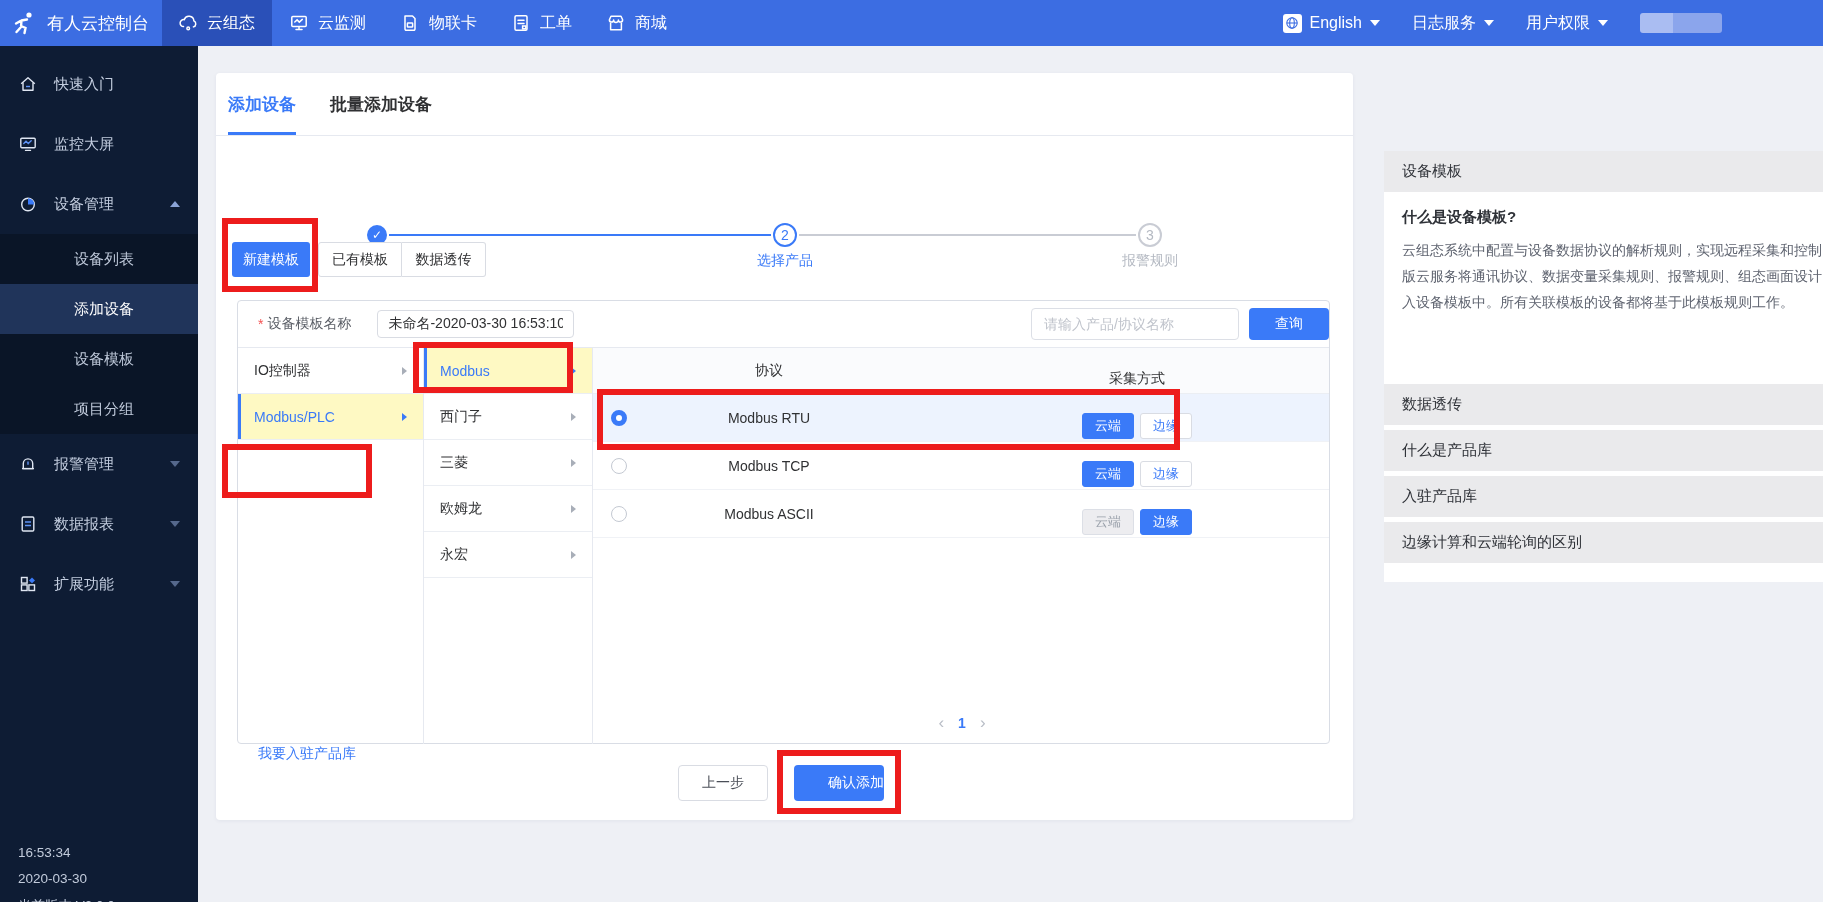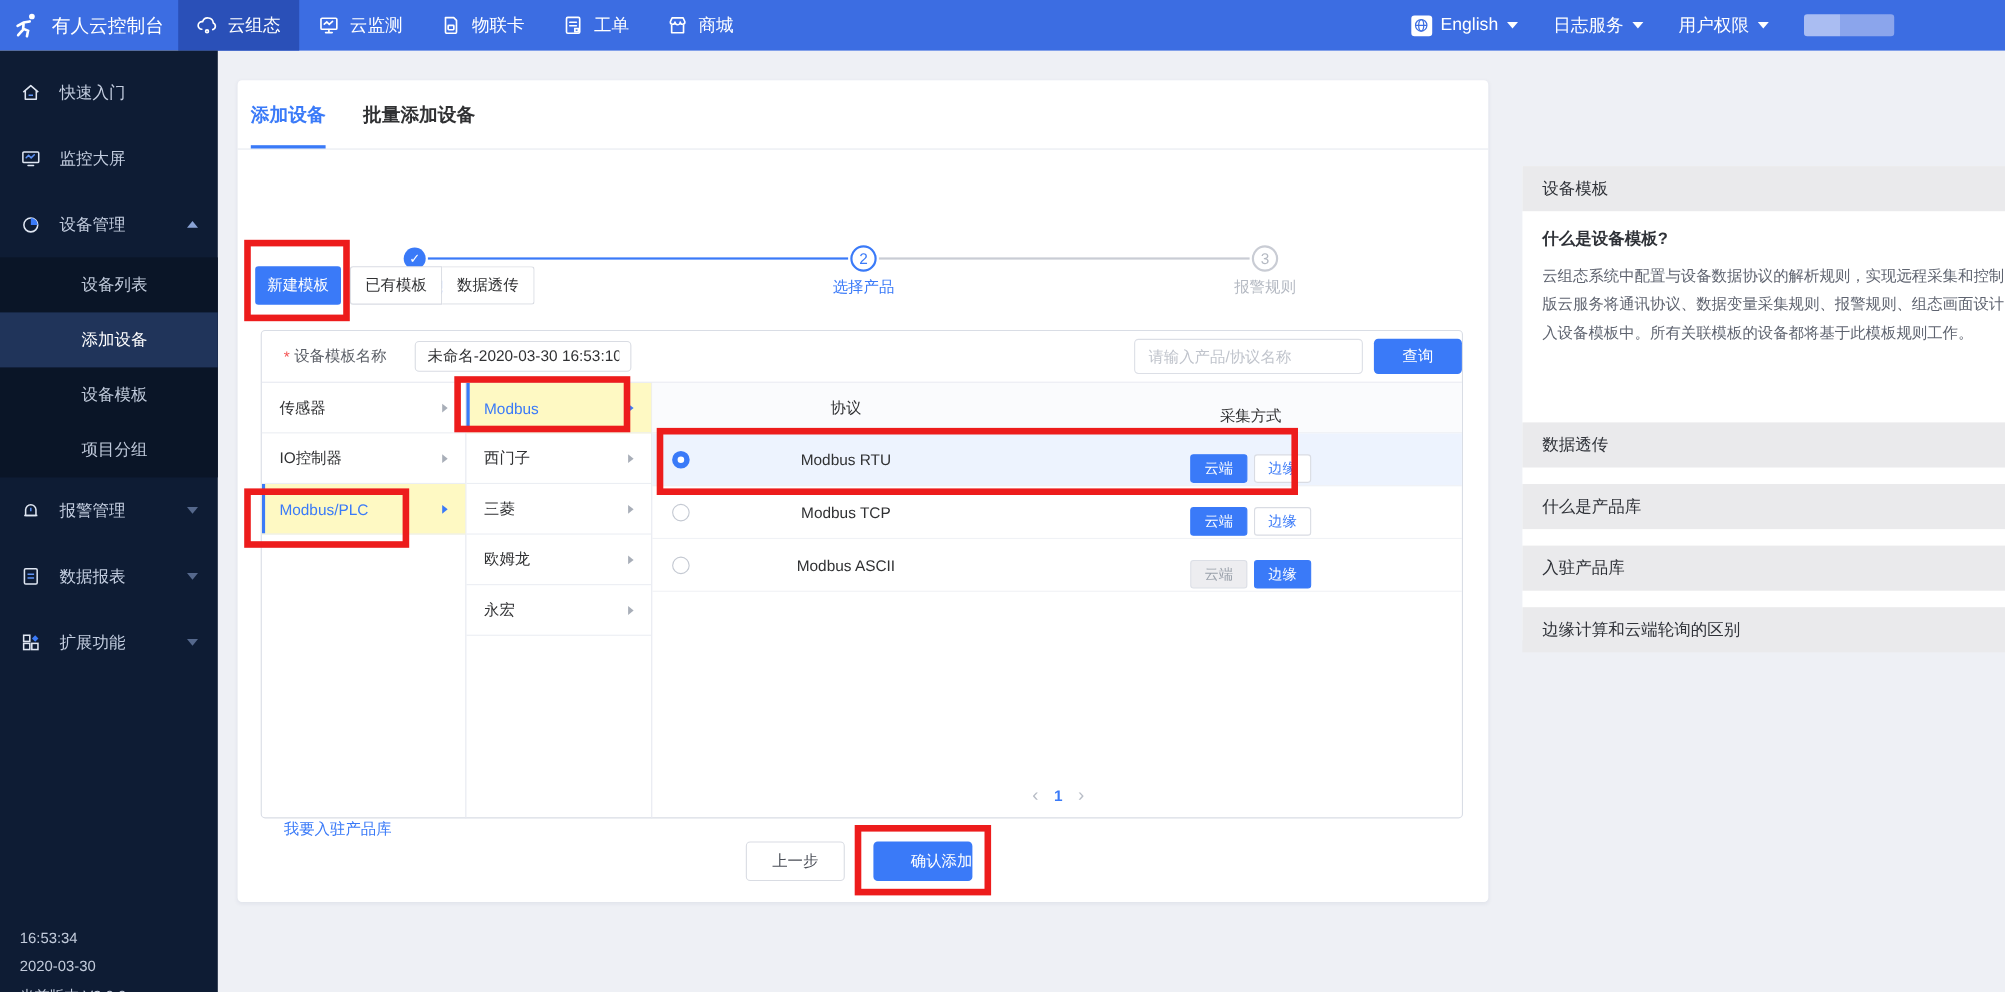--- a/index.html
+++ b/index.html
@@ -106,21 +106,21 @@
   .rb3 { left:197px; top:269px; width:160px; height:51px; }
   .rb4 { left:381px; top:316px; width:583px; height:61px; }
   .rb5 { left:561px; top:677px; width:124px; height:64px; }
 
   
   .help { position:absolute; left:1384px; top:151px; width:439px; height:431px; background:#fff; }
   .hp-head { height:41px; background:#eaeaec; display:flex; align-items:center; padding:0 18px; font-size:15px; color:#2f3238; cursor:pointer; }
   .hp-content { height:192px; padding:16px 0 0 18px; overflow:hidden; }
   .hp-q { font-size:15px; font-weight:bold; color:#2f3238; margin-bottom:10px; }
   .hp-line { font-size:14px; color:#5f6470; line-height:26px; white-space:nowrap; overflow:hidden; }
-  .gap { margin-top:15px; }
+  .gap { margin-top:5px; }
 
   svg { display:block; }
 </style>
 </head>
 <body>
 
 <div class="page">
 
   <div class="topbar">
     <div class="brand">
@@ -326,24 +326,20 @@
         <span class="req-star">*</span>
         <span class="form-label">设备模板名称</span>
         <input class="name-input" type="text" value="未命名-2020-03-30 16:53:10" style="">
         <input class="search-input" type="text" placeholder="请输入产品/协议名称" style="">
         <button class="query-btn">查询</button>
       </div>
 
       <div class="cols">
         <div class="colA">
           <div class="cat-item">
-            <span>传感器</span>
-            <span class="carr"></span>
-          </div>
-          <div class="cat-item">
             <span>IO控制器</span>
             <span class="carr"></span>
           </div>
           <div class="cat-item sel">
             <span>Modbus/PLC</span>
             <span class="carr"></span>
           </div>
         </div>
         <div class="colB">
           <div class="cat-item sel">

